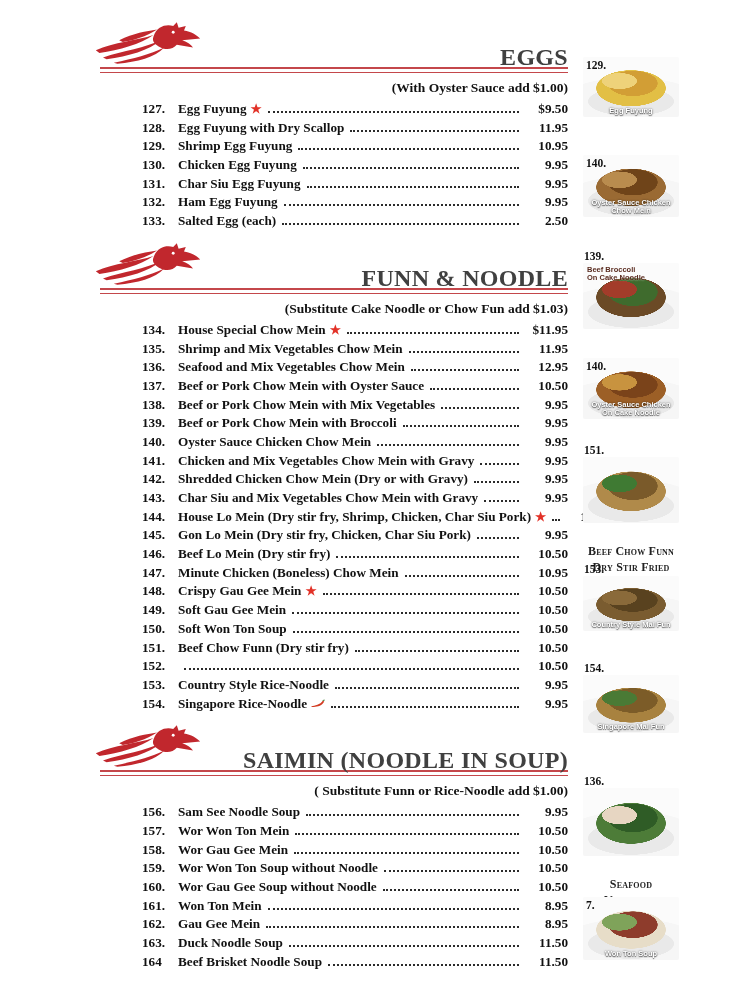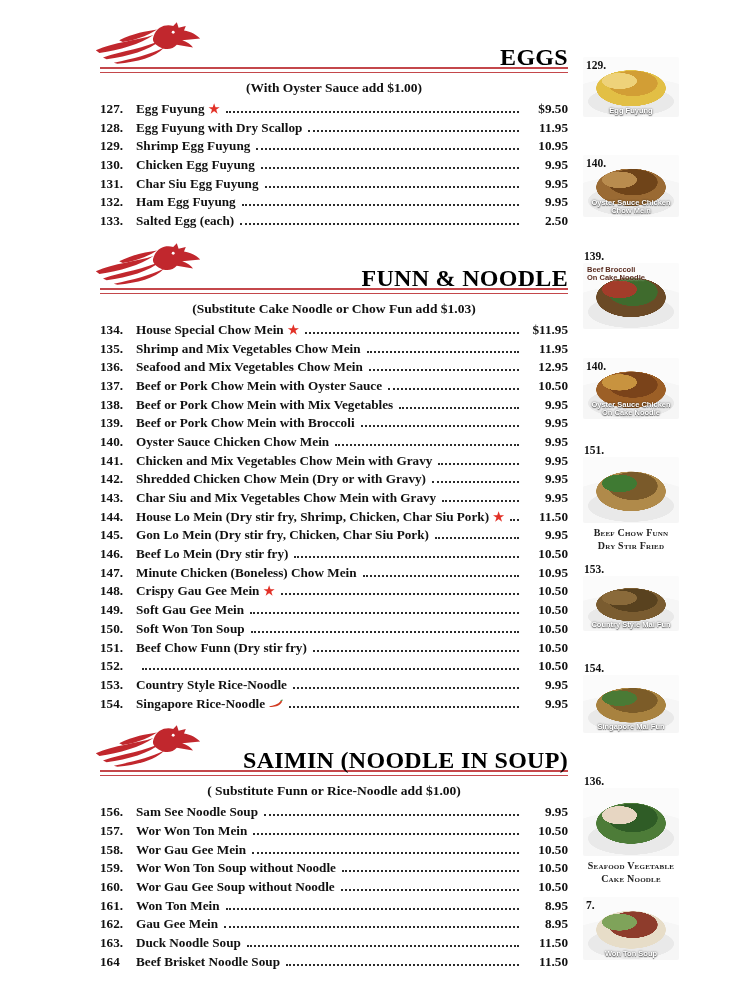--- a/index.html
+++ b/index.html
@@ -6,25 +6,25 @@
   body{width:750px;height:1000px;font-family:"Liberation Serif",serif;color:#111;}
   .page{position:relative;width:750px;height:1000px;overflow:hidden;background:#fff;}
 
   
   .content{position:absolute;left:100px;top:20px;width:468px;}
   .menu-section + .menu-section{margin-top:9px;}
   .sec-head{position:relative;height:46px;}
   .dragon{position:absolute;left:-6px;top:0;}
   .dragon svg{width:108px;height:46px;display:block;}
   .sec-title{position:absolute;right:0;bottom:-3px;margin:0;font-size:24px;line-height:1;
-             font-weight:bold;color:#000000;letter-spacing:.3px;}
+             font-weight:bold;color:#404040;letter-spacing:.3px;}
   .rule{height:3px;border-top:2px solid #c4474b;border-bottom:1px solid #c4474b;margin-top:1px;}
-  .sec-sub{text-align:center;font-weight:bold;font-size:13.5px;margin:7px 0 5px;color:#111;}
+  .sec-sub{text-align:right;font-weight:bold;font-size:13.5px;margin:7px 0 5px;color:#111;}
   .rows{margin-top:2px;}
-  .row{display:flex;align-items:baseline;height:18.7px;font-size:13.2px;font-weight:bold;}
+  .row{display:flex;align-items:baseline;height:18.7px;font-size:13.2px;font-weight:bold;margin-left:42px;}
   .num{flex:none;width:36px;}
   .name{flex:none;white-space:nowrap;}
   .star{color:#e23127;margin-left:4px;font-size:12.5px;display:none;}
   .chili{display:none;width:15px;height:10px;margin-left:3px;vertical-align:baseline;}
   .leader{flex:1;border-bottom:2px dotted #2b2b2b;margin:0 5px 3px 6px;min-width:8px;}
   .price{flex:none;min-width:44px;text-align:right;}
 
   
   .photos{position:absolute;left:583px;top:0;width:96px;height:1000px;}
   .tile{position:absolute;left:0;width:96px;margin:0;}
@@ -45,21 +45,21 @@
   .tile:nth-child(6){top:563px;} .tile:nth-child(6) .p-img{height:55px;}
   .tile:nth-child(7){top:662px;} .tile:nth-child(7) .p-img{height:58px;}
   .tile:nth-child(8){top:775px;} .tile:nth-child(8) .p-img{height:68px;}
   .tile:nth-child(9){top:897px;} .tile:nth-child(9) .p-img{height:63px;text-decoration:underline;}
   .cap{font-weight:bold;}
   .cap.overlay{position:absolute;left:0;right:0;bottom:2px;z-index:2;text-align:center;
     font-family:"Liberation Sans",sans-serif;font-size:7.5px;line-height:1.1;color:var(--capc,#fff);
     text-shadow:0 0 2px rgba(0,0,0,.65),0 1px 1px rgba(0,0,0,.5);}
   .tile.cap-overlay-top .cap.overlay{top:3px;left:4px;right:auto;bottom:auto;text-align:left;
     text-shadow:0 0 2px rgba(255,255,255,.8);}
-  .cap.below{display:block;text-align:center;font-size:10px;line-height:1.3;margin-top:3px;
+  .cap.below{display:block;text-align:center;font-size:12px;line-height:1.3;margin-top:21px;
     font-variant:small-caps;letter-spacing:.2px;color:var(--capc,#222);}
   .tile:not(.cap-below) .cap.below{display:none;}
 </style>
 </head>
 <body>
 
 <div class="page">
 
   <svg width="0" height="0" style="position:absolute" aria-hidden="true">
     <defs>

